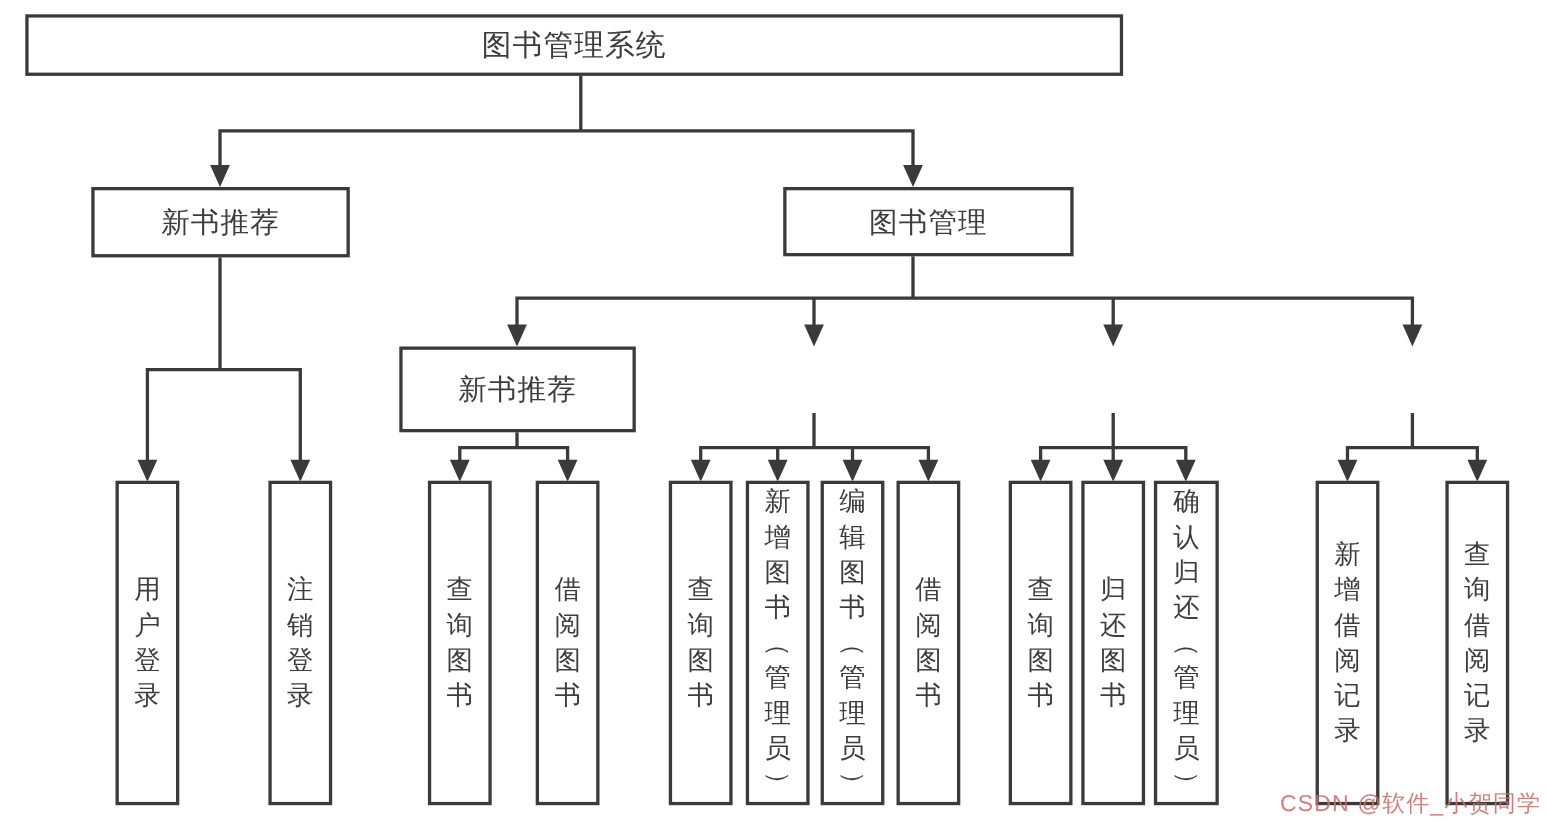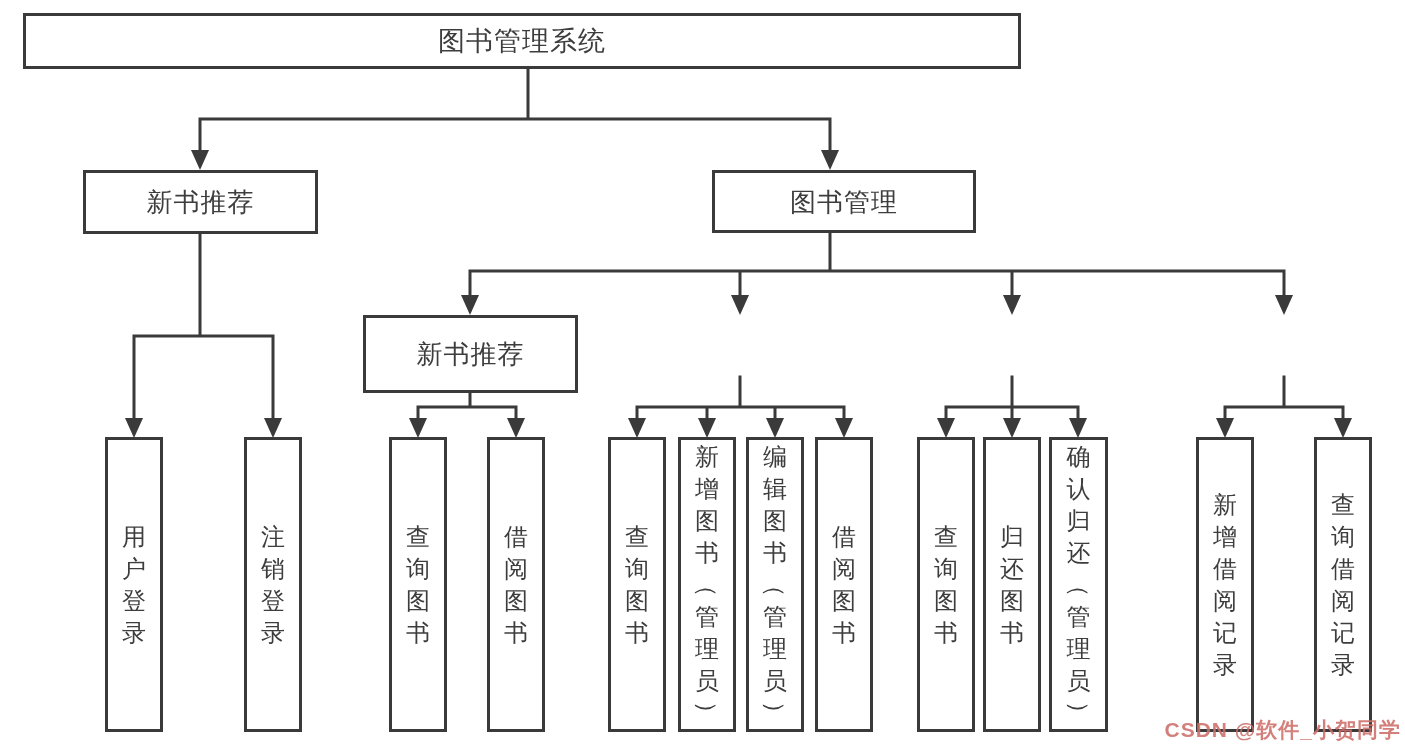--- a/index.html
+++ b/index.html
@@ -47,21 +47,20 @@
   .vlabel i.rot{transform:rotate(90deg);}
   .watermark{
     position:absolute;
     right:4px;bottom:3px;
     font-size:21px;
     color:var(--wm);
     opacity:.88;
     letter-spacing:1px;
     z-index:5;
     white-space:nowrap;
-    font-weight:bold;
   }
 </style>
 </head>
 <body>
 
 <div class="stage">
 
   <svg width="1405" height="747" viewBox="0 0 1405 747">
     <g>
       <path class="ln" d="M528,69 L528,119 M200,119 L830,119 M200,119 L200,151 M830,119 L830,151"></path>

